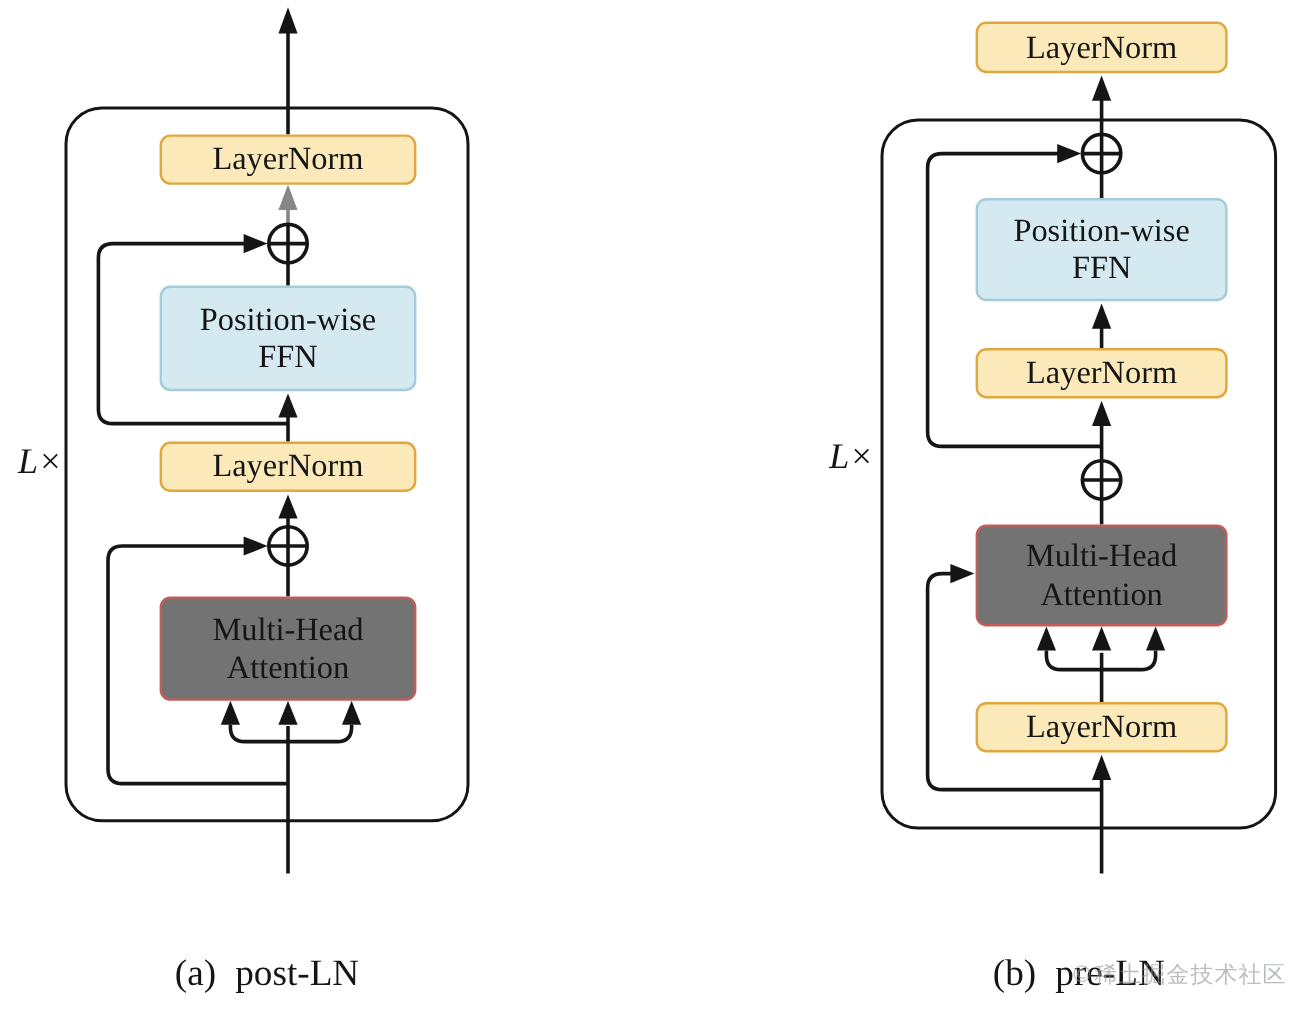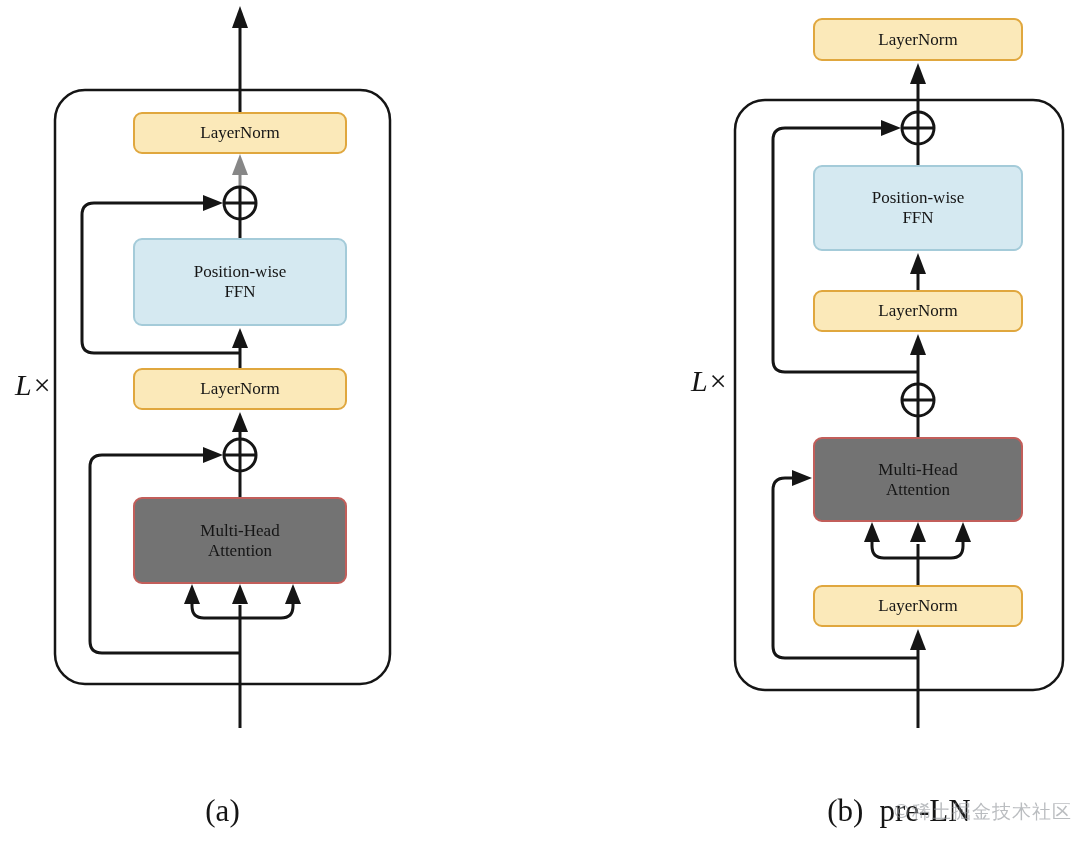--- a/index.html
+++ b/index.html
@@ -10,21 +10,21 @@
   #wires{position:absolute;left:0;top:0;width:1080px;height:847px;}
   #wires .stroke{stroke:#151515;stroke-width:3;fill:none;}
   #wires .frame{stroke:#151515;stroke-width:2.5;fill:none;}
   #wires .head{fill:#151515;stroke:none;}
   #wires .gray-stroke{stroke:#878787;stroke-width:3;fill:none;}
   #wires .gray-head{fill:#878787;stroke:none;}
   #wires circle{fill:#ffffff;stroke:#151515;stroke-width:3;}
   .block{
     position:absolute;box-sizing:border-box;border-radius:9px;
     display:flex;flex-direction:column;align-items:center;justify-content:center;
-    font-size:17px;line-height:1.15;text-align:center;z-index:2;
+    font-size:27px;line-height:1.15;text-align:center;z-index:2;
   }
   .layernorm{background:#fbe9b9;border:2.5px solid #e0a73e;}
   .ffn{background:#d5e9f1;border:2.5px solid #a4cbd9;}
   .attention{background:#737373;border:2.5px solid #c25e5a;}
   .loop-label{
     position:absolute;font-size:30px;font-style:italic;z-index:2;width:48px;text-align:right;
   }
   .caption{
     position:absolute;display:flex;justify-content:center;gap:16px;
     font-size:31px;z-index:2;
@@ -141,20 +141,21 @@
   <div class="block layernorm" style="left:133px;top:368px;width:214px;height:42px;">
     <span>LayerNorm</span>
   </div>
   <div class="block attention" style="left:133px;top:497px;width:214px;height:87px;">
     <span>Multi-Head</span>
     <span>Attention</span>
   </div>
   <div class="loop-label" style="left:4px;top:368px;">L×</div>
   <div class="caption" style="left:55px;top:793px;width:335px;">
     <span>(a)</span>
+    <span>post-LN</span>
   </div>
 
   <div class="block layernorm" style="left:813px;top:18px;width:210px;height:43px;">
     <span>LayerNorm</span>
   </div>
   <div class="block ffn" style="left:813px;top:165px;width:210px;height:86px;">
     <span>Position-wise</span>
     <span>FFN</span>
   </div>
   <div class="block layernorm" style="left:813px;top:290px;width:210px;height:42px;">

